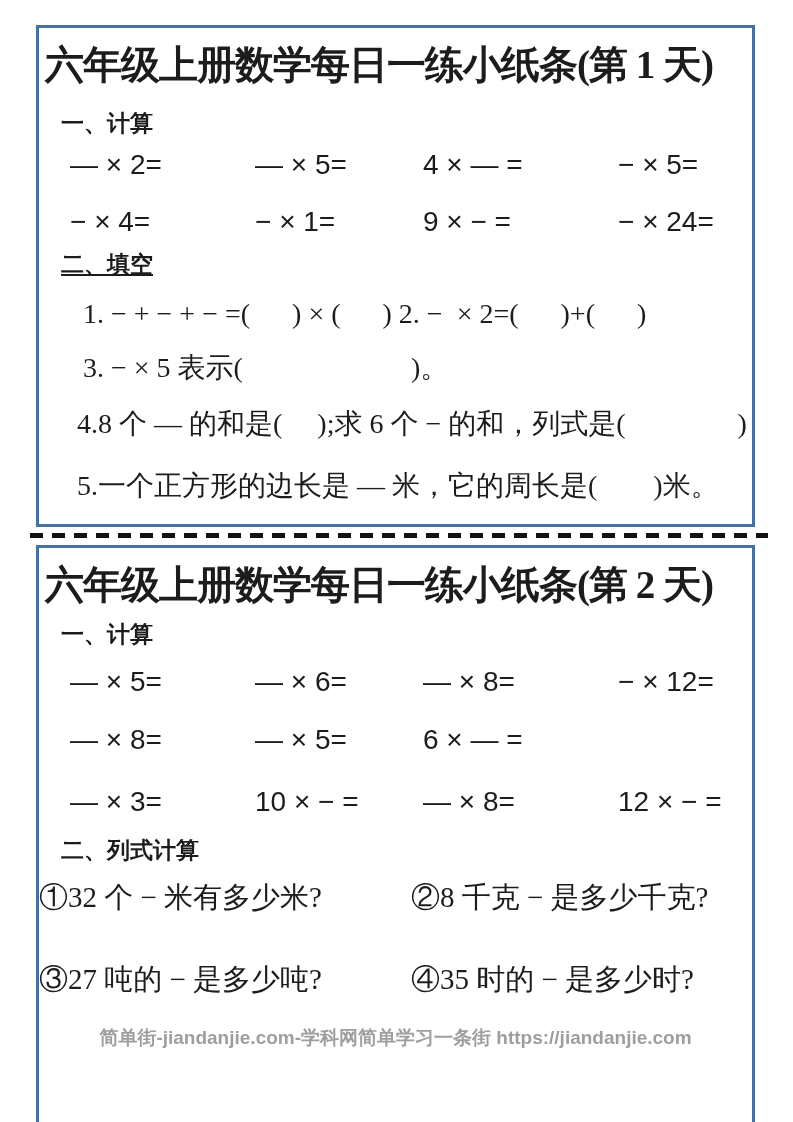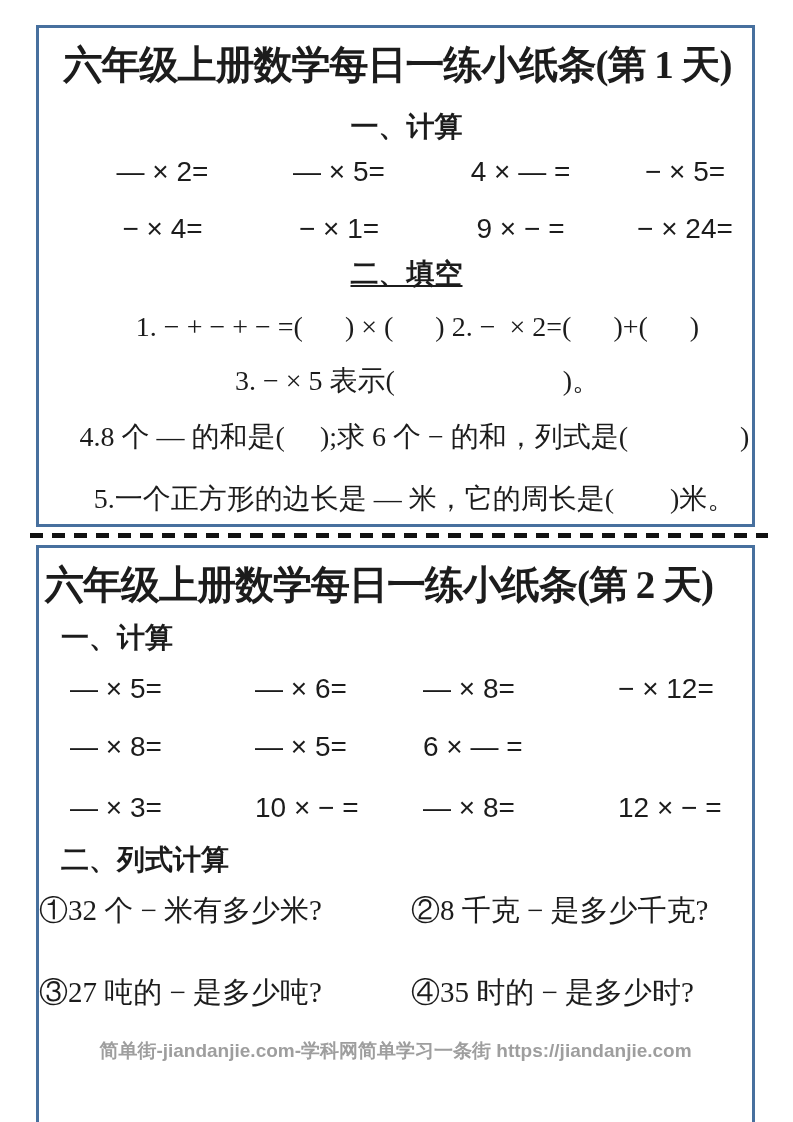--- a/index.html
+++ b/index.html
@@ -9,36 +9,36 @@
     color:#1c1c1c;overflow:hidden;position:relative;
   }
   .card{
     box-sizing:border-box;
     margin-left:36px;
     width:719px;
     border:3px solid #47709e;
     background:#ffffff;
     overflow:hidden;
   }
-  .card1{margin-top:25px;height:502px;text-align:center;}
+  .card1{margin-top:25px;height:502px;}
   .card2{height:657px;}
   .divider{
     margin:6px 0 7px 30px;
     width:738px;height:5px;
     background:repeating-linear-gradient(to right,#111 0 13px,transparent 13px 22px);
   }
   .title{
     margin:10px 2px 0 6px;
     font-size:39px;font-weight:700;line-height:1.38;
     letter-spacing:-1px;white-space:nowrap;
     font-family:"Liberation Serif", serif;
   }
   .sec{
     margin:0 0 0 22px;
-    font-size:28px;font-weight:600;line-height:1.32;
+    font-size:23px;font-weight:600;line-height:1.32;
     font-family:"Liberation Serif", serif;
   }
   .sec1a{margin-top:17px;}
   .sec1b{margin-top:9px;text-decoration:underline;}
   .sec2a{margin-top:8px;}
   .sec2b{margin-top:15px;}
   .calc-grid{
     display:grid;
     grid-template-columns:185px 168px 195px auto;
     padding-left:31px;

